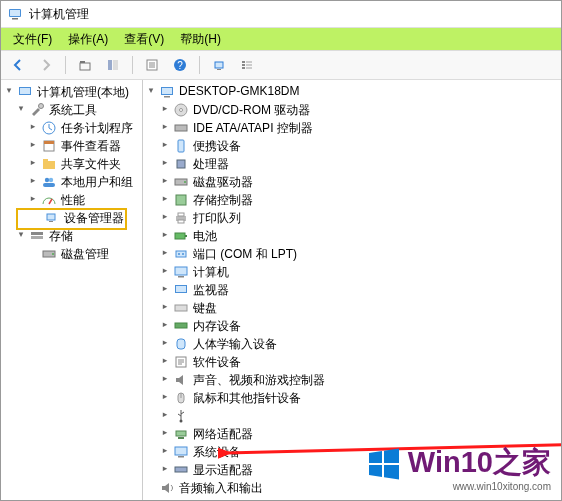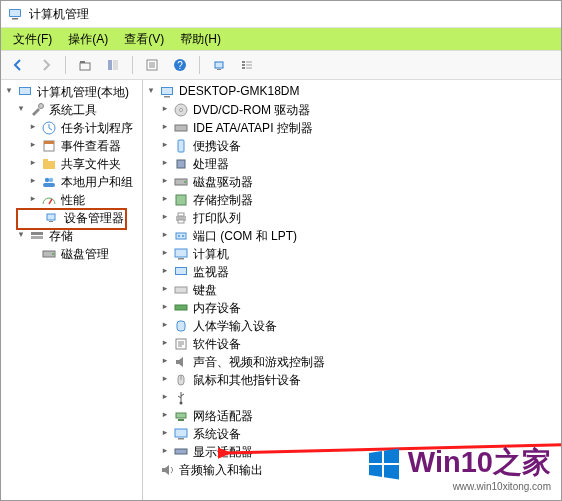--- a/index.html
+++ b/index.html
@@ -13,21 +13,21 @@
   .tsep{width:1px;height:18px;background:#ccc;margin:0 4px}
   .body{flex:1;display:flex;min-height:0}
   .leftpane{width:137px;border-right:1px solid #ccc;overflow:auto;padding:4px 2px}
   .rightpane{flex:1;overflow:auto;padding:4px 2px;position:relative}
   .node{display:flex;align-items:flex-start;height:18px;white-space:nowrap;padding-right:4px}
   .tw{width:12px;height:12px;display:flex;align-items:center;justify-content:center;color:#666;font-size:9px;margin-right:2px}
   .tw.expanded::before{content:"▾"}
   .tw.collapsed::before{content:"▸"}
   .tw.none{visibility:hidden}
   .nicon{width:16px;height:16px;margin-right:4px;flex-shrink:0}
-  .highlight-red{border:2px solid #c2410c;padding:0 2px;margin:-2px 13px}
+  .highlight-red{border:2px solid #eab308;padding:0 2px;margin:-2px 13px}
   .arrow{position:absolute;pointer-events:none}
   .watermark{position:absolute;right:10px;bottom:8px;text-align:right;pointer-events:none}
   .watermark .big{font-size:29px;font-weight:bold;color:#701a75}
   .watermark .url{font-size:10px;color:#666;margin-top:-2px}
   .winlogo{display:inline-block;vertical-align:middle;margin-right:6px}
   
   svg{display:block}
 </style>
 </head>
 <body>
@@ -299,20 +299,30 @@
       <div class="node" style="padding-left:14px">
           <span class="tw collapsed"></span>
           <span class="nicon">
             <svg viewBox="0 0 16 16">
               <rect x="3" y="6" width="10" height="5" fill="#bbb"></rect>
               <rect x="5" y="3" width="6" height="3" fill="#fff" stroke="#999"></rect>
               <rect x="5" y="10" width="6" height="3" fill="#fff" stroke="#999"></rect>
             </svg>
           </span>
           <span>打印队列</span>
+        </div>
+      <div class="node" style="padding-left:14px">
+          <span class="tw collapsed"></span>
+          <span class="nicon">
+            <svg viewBox="0 0 16 16">
+              <rect x="2" y="5" width="10" height="6" fill="#6b6" stroke="#484"></rect>
+              <rect x="12" y="7" width="2" height="2" fill="#484"></rect>
+            </svg>
+          </span>
+          <span>电池</span>
         </div>
       <div class="node" style="padding-left:14px">
           <span class="tw collapsed"></span>
           <span class="nicon">
             <svg viewBox="0 0 16 16">
               <rect x="3" y="5" width="10" height="6" fill="#cfe6fb" stroke="#4a90d9"></rect>
               <circle cx="6" cy="8" r="1" fill="#4a90d9"></circle>
               <circle cx="10" cy="8" r="1" fill="#4a90d9"></circle>
             </svg>
           </span>

